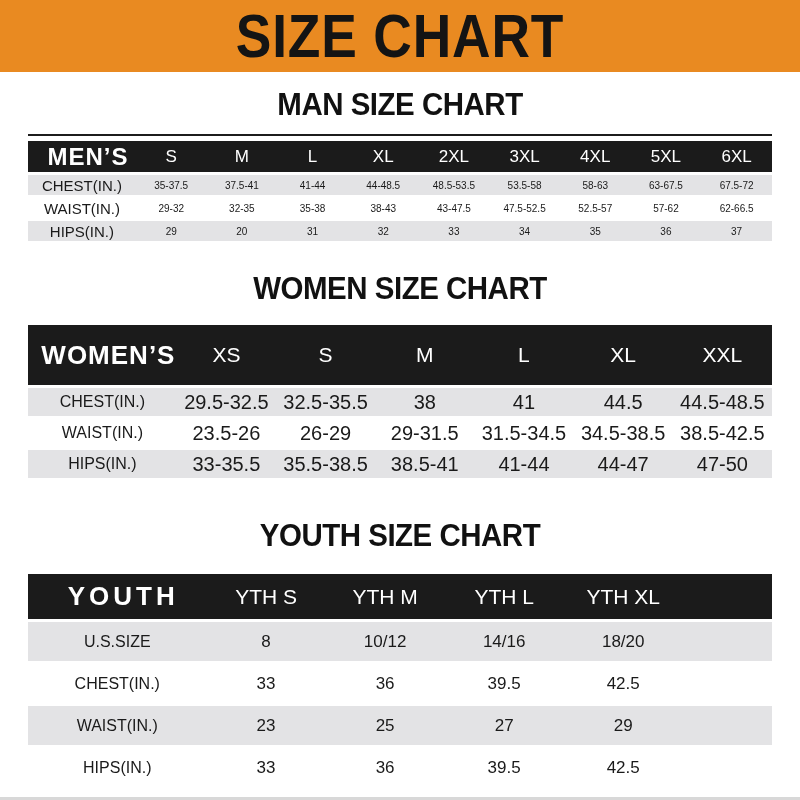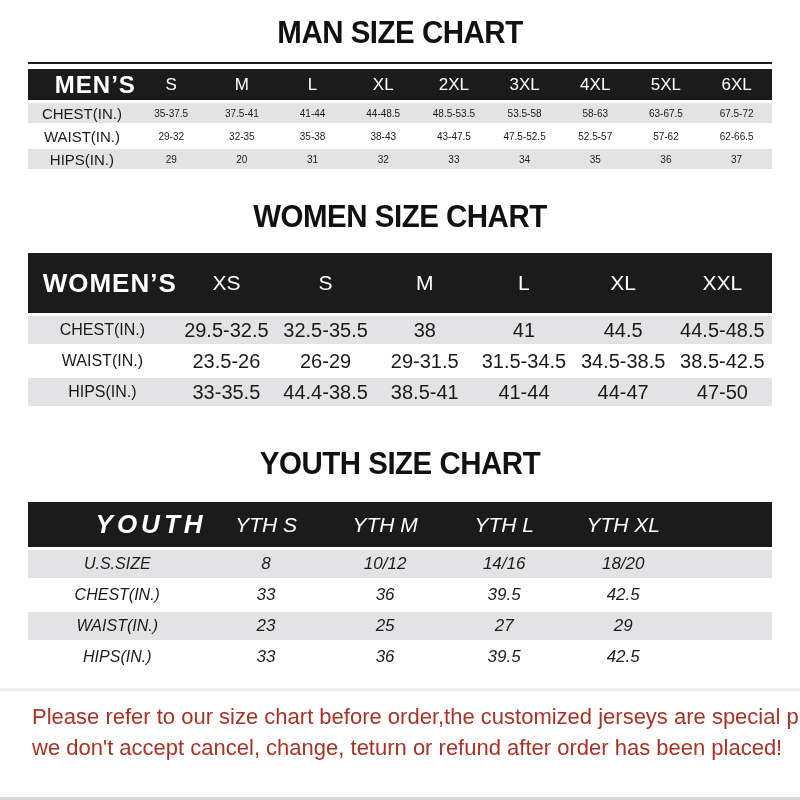--- a/index.html
+++ b/index.html
@@ -40,55 +40,55 @@
     white-space: nowrap;
   }
   .heading-men   { margin-top: 16px; }
   .heading-women { margin-top: 28px; }
   .heading-youth { margin-top: 38px; }
 
   
   .tbl-wrap { margin: 0 28px; }
   .men-wrap   { margin-top: 12px; border-top: 2px solid #1c1c1c; padding-top: 2px; }
   .women-wrap { margin-top: 16px; }
-  .youth-wrap { margin-top: 18px; font-style: italic; }
+  .youth-wrap { margin-top: 18px; }
 
   table.tbl {
     width: 100%; table-layout: fixed;
     border-collapse: separate; border-spacing: 0 3px;
   }
   .tbl th, .tbl td {
     text-align: center; vertical-align: middle;
     padding: 0; overflow: hidden; white-space: nowrap;
   }
   .tbl thead th {
     background: var(--bar-bg); color: var(--bar-fg);
     font-weight: normal;
   }
   .tbl thead th:first-child {
-    text-align: right; padding-left: 12px; font-weight: bold;
+    text-align: center; padding-left: 12px; font-weight: bold;
   }
   .tbl tbody tr:nth-child(odd) td { background: var(--stripe); }
   .tbl tbody td:first-child { font-size: 15px; }
 
   
   .tbl-men thead th { height: 31px; font-size: 17px; }
   .tbl-men thead th:first-child { font-size: 24px; width: 14.5%; letter-spacing: 1px; }
   .tbl-men tbody td { height: 20px; font-size: 10px; }
 
   
   .tbl-women thead th { height: 60px; font-size: 21px; }
   .tbl-women thead th:first-child { font-size: 26px; width: 20%; letter-spacing: 1px; }
   .tbl-women tbody td { height: 28px; font-size: 20px; }
   .tbl-women tbody td:first-child { font-size: 16px; }
 
   
   .tbl-youth thead th { height: 45px; font-size: 21px; }
   .tbl-youth thead th:first-child { font-size: 26px; width: 24%; letter-spacing: 4px; }
-  .tbl-youth tbody td { height: 28px; font-size: 17px; }
+  .tbl-youth tbody td { height: 39px; font-size: 17px; }
   .tbl-youth tbody td:first-child { font-size: 16px; }
   .tbl-youth th.filler, .tbl-youth td.filler { width: 12%; }
   .tbl-youth thead th.filler { background: var(--bar-bg); }
 
   
   .disclaimer {
     margin-top: 14px; border-top: 3px solid #ececec;
     padding: 10px 10px 0 32px;
   }
   .disclaimer p {
@@ -99,20 +99,23 @@
   .bottom-edge {
     position: absolute; left: 0; right: 0; bottom: 0;
     height: 3px; background: #d8d8d8;
   }
 </style>
 </head>
 <body>
 
 <div class="page">
 
+  <header class="banner">
+    <span class="banner-text">SIZE CHART</span>
+  </header>
 
   <section>
     <h2 class="sec-heading heading-men">MAN SIZE CHART</h2>
     <div class="tbl-wrap men-wrap">
       <table class="tbl tbl-men">
           <thead>
             <tr>
               <th>MEN’S</th>
               <th>S</th>
               <th>M</th>
@@ -197,21 +200,21 @@
               <td>23.5-26</td>
               <td>26-29</td>
               <td>29-31.5</td>
               <td>31.5-34.5</td>
               <td>34.5-38.5</td>
               <td>38.5-42.5</td>
             </tr>
             <tr>
               <td>HIPS(IN.)</td>
               <td>33-35.5</td>
-              <td>44.4-38.5</td>
+              <td>35.5-38.5</td>
               <td>38.5-41</td>
               <td>41-44</td>
               <td>44-47</td>
               <td>47-50</td>
             </tr>
           </tbody>
         </table>
     </div>
   </section>
 

